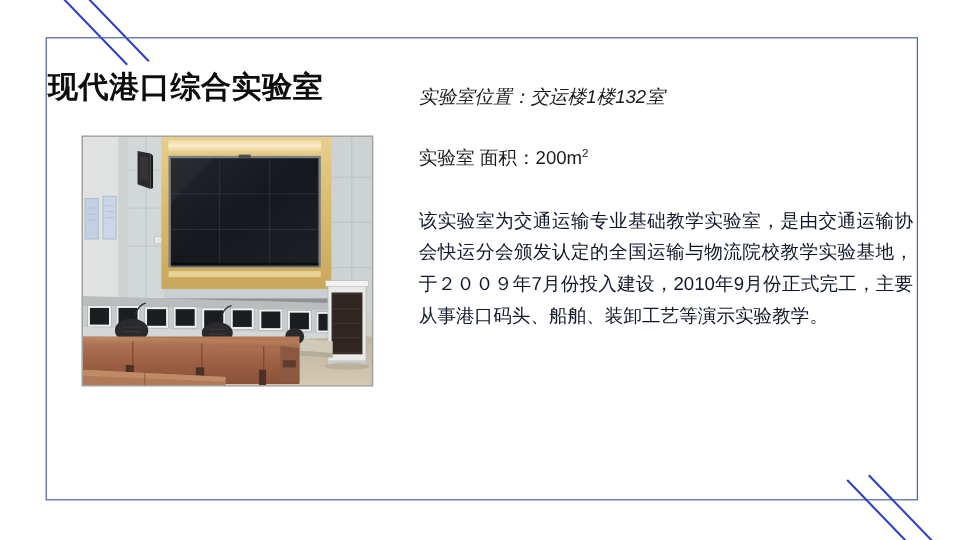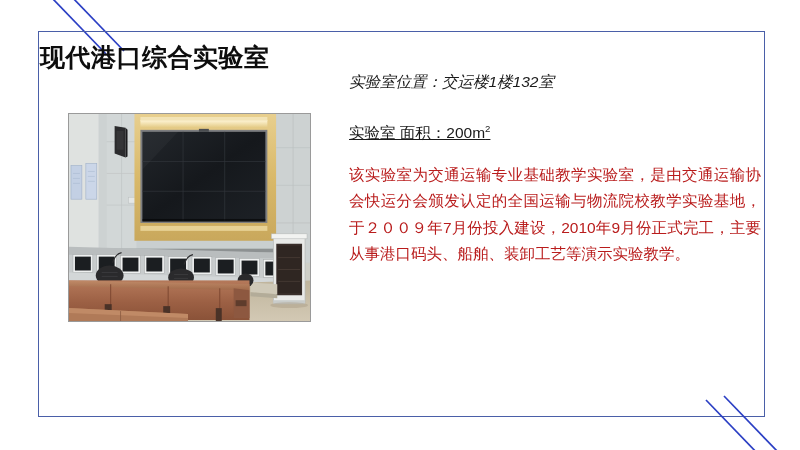--- a/index.html
+++ b/index.html
@@ -33,21 +33,21 @@
     position: absolute;
     pointer-events: none;
   }
   .deco-tl { left: 20px; top: -6px; width: 120px; height: 70px; }
   .deco-br { left: 690px; top: 386px; width: 120px; height: 70px; }
 
   
   .title {
     position: absolute;
     left: 40px;
-    top: 44px;
+    top: 60px;
     font-size: 25px;
     font-weight: bold;
     letter-spacing: 0.5px;
     color: #0d0d0d;
     white-space: nowrap;
     line-height: 1.1;
   }
 
   
   .photo {
@@ -76,27 +76,26 @@
     color: #1a1a1a;
     white-space: nowrap;
     font-style: italic;
   }
   .line-area {
     margin-top: 28px;
     font-size: 15.5px;
     line-height: 1.5;
     color: #1a1a1a;
     white-space: nowrap;
-    text-decoration: underline;
   }
   .paragraph {
-    margin-top: 17px;
+    margin-top: 27px;
     font-size: 15.5px;
     line-height: 1.72;
-    color: #b91c1c;
+    color: #0f172a;
     text-align: justify;
     text-justify: inter-ideograph;
   }
   sup { font-size: 0.62em; vertical-align: super; }
 </style>
 </head>
 <body>
 
 <svg class="deco deco-tl" viewBox="0 0 120 70">
   <line x1="32" y1="4" x2="86" y2="60" stroke="#2b3fc4" stroke-width="1.7"></line>

